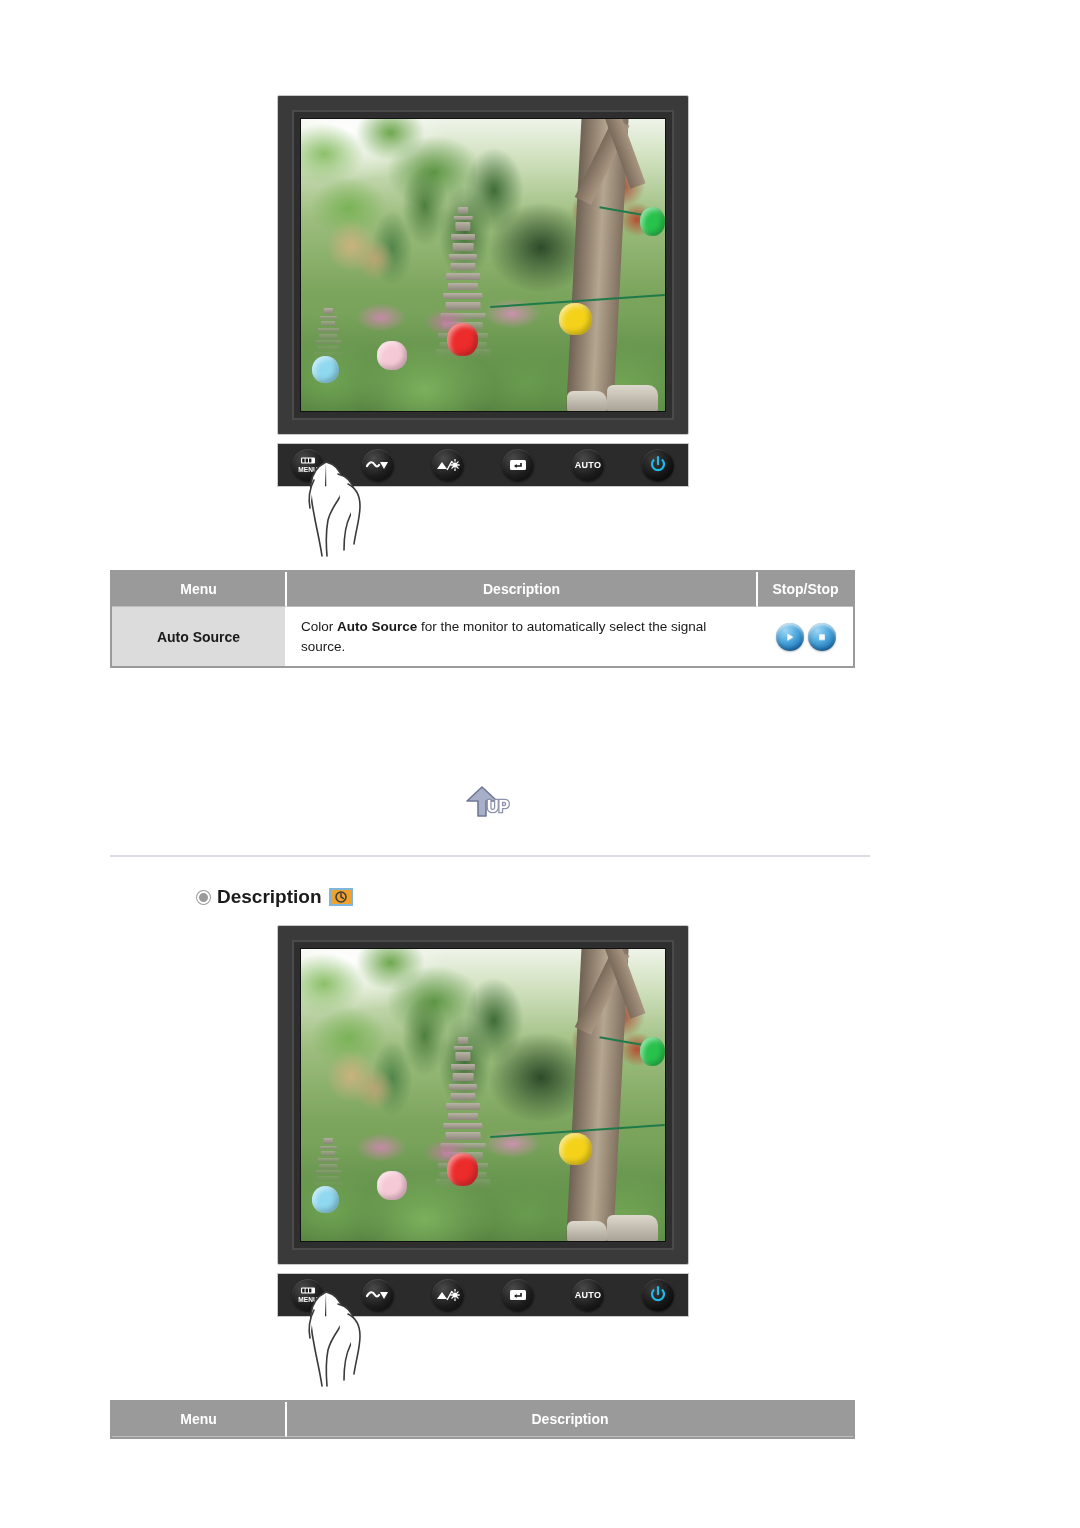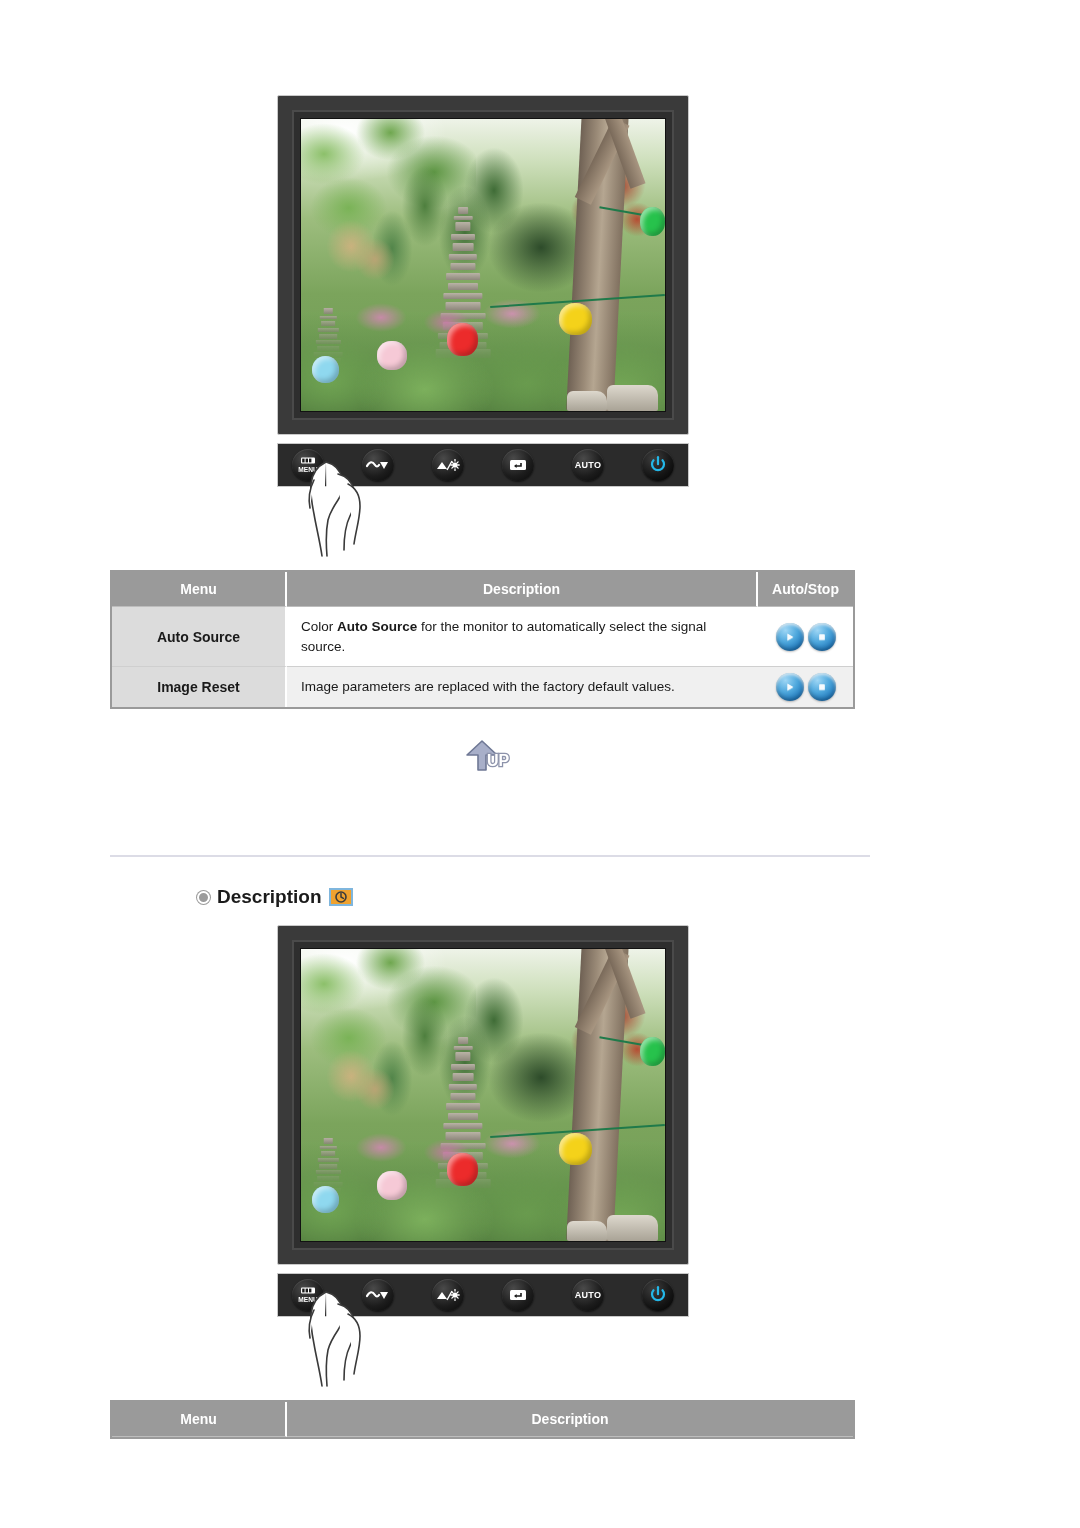--- a/index.html
+++ b/index.html
@@ -359,21 +359,21 @@
         </svg>
       </div>
     </div>
   </div>
 
   <table class="spec" style="left:110px; top:570px; width:745px;">
     <thead>
       <tr>
         <th style="width:175px;">Menu</th>
         <th>Description</th>
-        <th style="width:95px;">Auto/Stop</th>
+        <th style="width:95px;">Stop/Stop</th>
       </tr>
     </thead>
     <tbody>
       <tr class="plain">
         <td class="menu-cell">Auto Source</td>
         <td class="desc-cell">
           <span>Color </span><b class="emph">Auto Source</b><span> for the monitor to automatically select the signal source.</span>
         </td>
         <td class="play-cell">
           <span class="ps-wrap">
@@ -383,42 +383,24 @@
               </svg>
             </span>
             <span class="ps">
               <svg class="sym" width="12" height="12" viewBox="0 0 12 12">
                 <rect x="3.2" y="3.2" width="5.6" height="5.6" rx="0.6" fill="#ffffff" fill-opacity=".92"></rect>
               </svg>
             </span>
           </span>
         </td>
       </tr>
-      <tr class="alt">
-        <td class="menu-cell">Image Reset</td>
-        <td class="desc-cell">Image parameters are replaced with the factory default values.</td>
-        <td class="play-cell">
-          <span class="ps-wrap">
-            <span class="ps">
-              <svg class="sym" width="12" height="12" viewBox="0 0 12 12">
-                <path d="M3.4 2.4 L9.4 6 L3.4 9.6 Z" fill="#ffffff" fill-opacity=".92"></path>
-              </svg>
-            </span>
-            <span class="ps">
-              <svg class="sym" width="12" height="12" viewBox="0 0 12 12">
-                <rect x="3.2" y="3.2" width="5.6" height="5.6" rx="0.6" fill="#ffffff" fill-opacity=".92"></rect>
-              </svg>
-            </span>
-          </span>
-        </td>
-      </tr>
     </tbody>
   </table>
 
-  <div class="updown" style="left:460px; top:736px;">
+  <div class="updown" style="left:460px; top:782px;">
     <svg width="56" height="36" viewBox="0 0 56 36">
       <path d="M18 34 L18 19 L7 19 L22 5 L37 19 L26 19 L26 34 Z" fill="#a8afc9" stroke="#6f7895" stroke-width="1.6" stroke-linejoin="round"></path>
       <text x="38" y="30" font-size="16" font-weight="bold" fill="#ffffff" text-anchor="middle" stroke="#8d93ab" stroke-width="2.6" paint-order="stroke" font-family="Liberation Sans, sans-serif">UP</text>
     </svg>
   </div>
 
   <div class="divider" style="left:110px; top:855px; width:760px;"></div>
 
   <div class="sec-head" style="left:197px; top:886px;">
     <span class="bullet-ico"></span>

